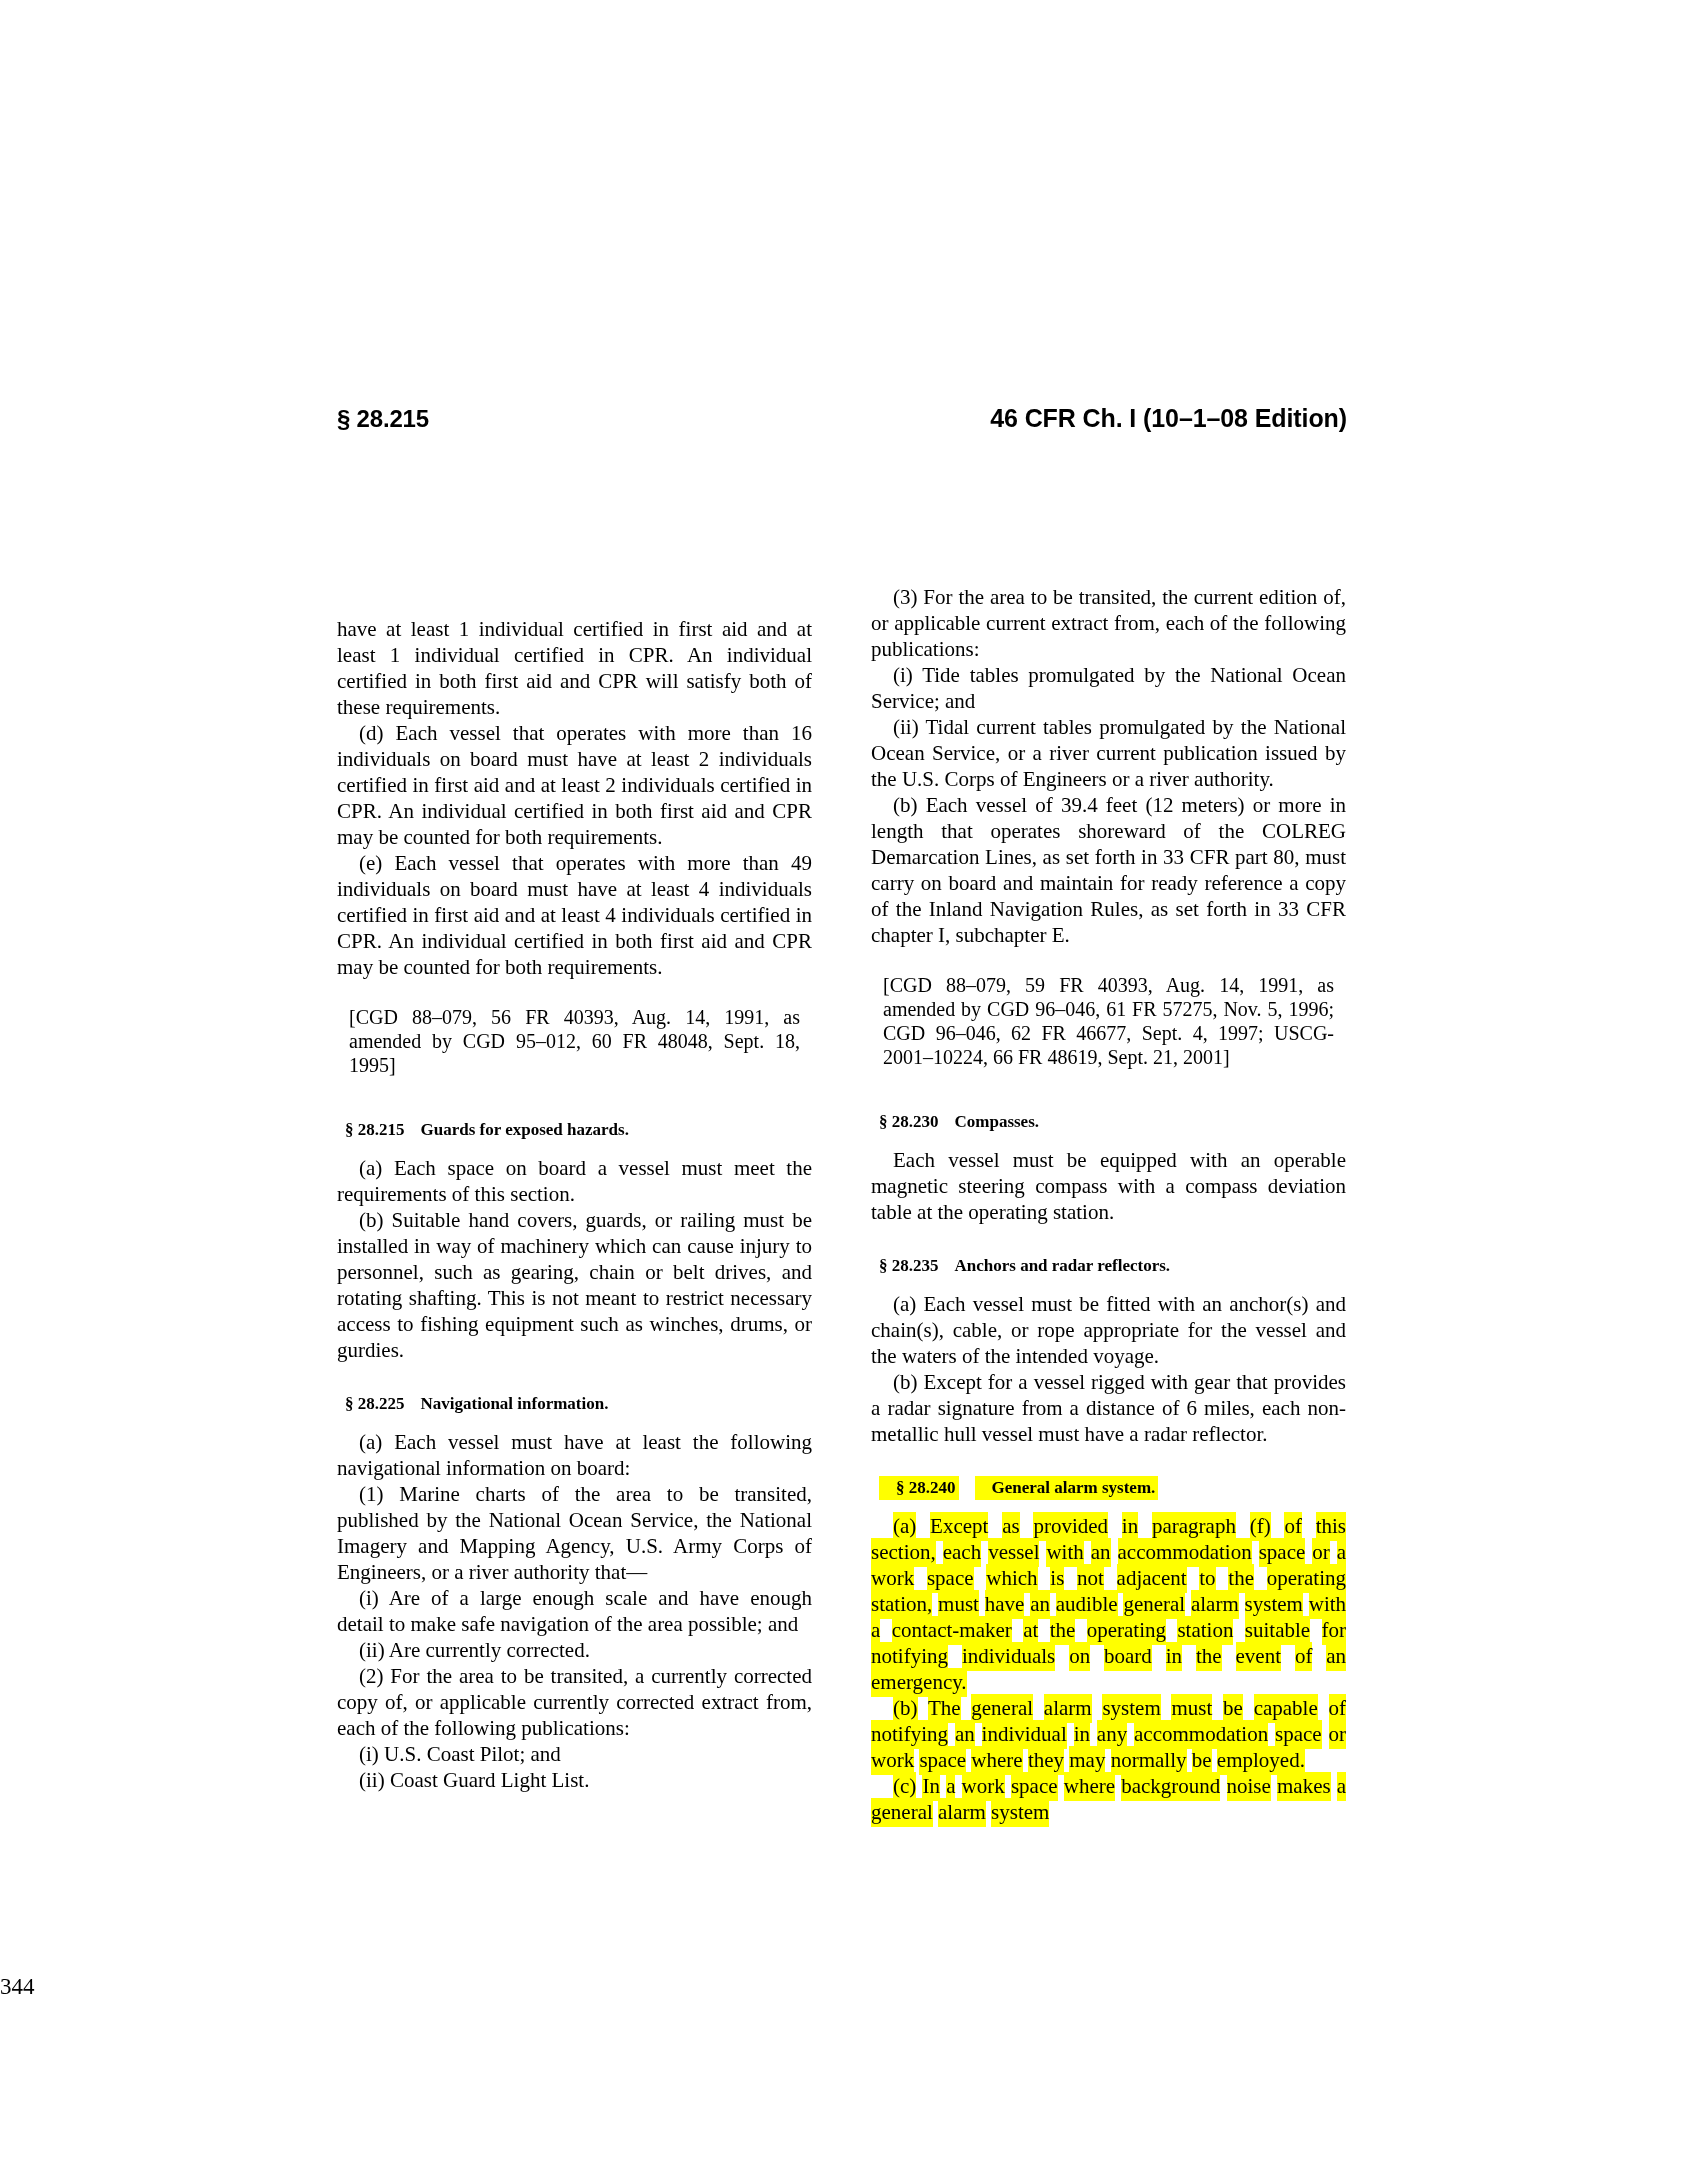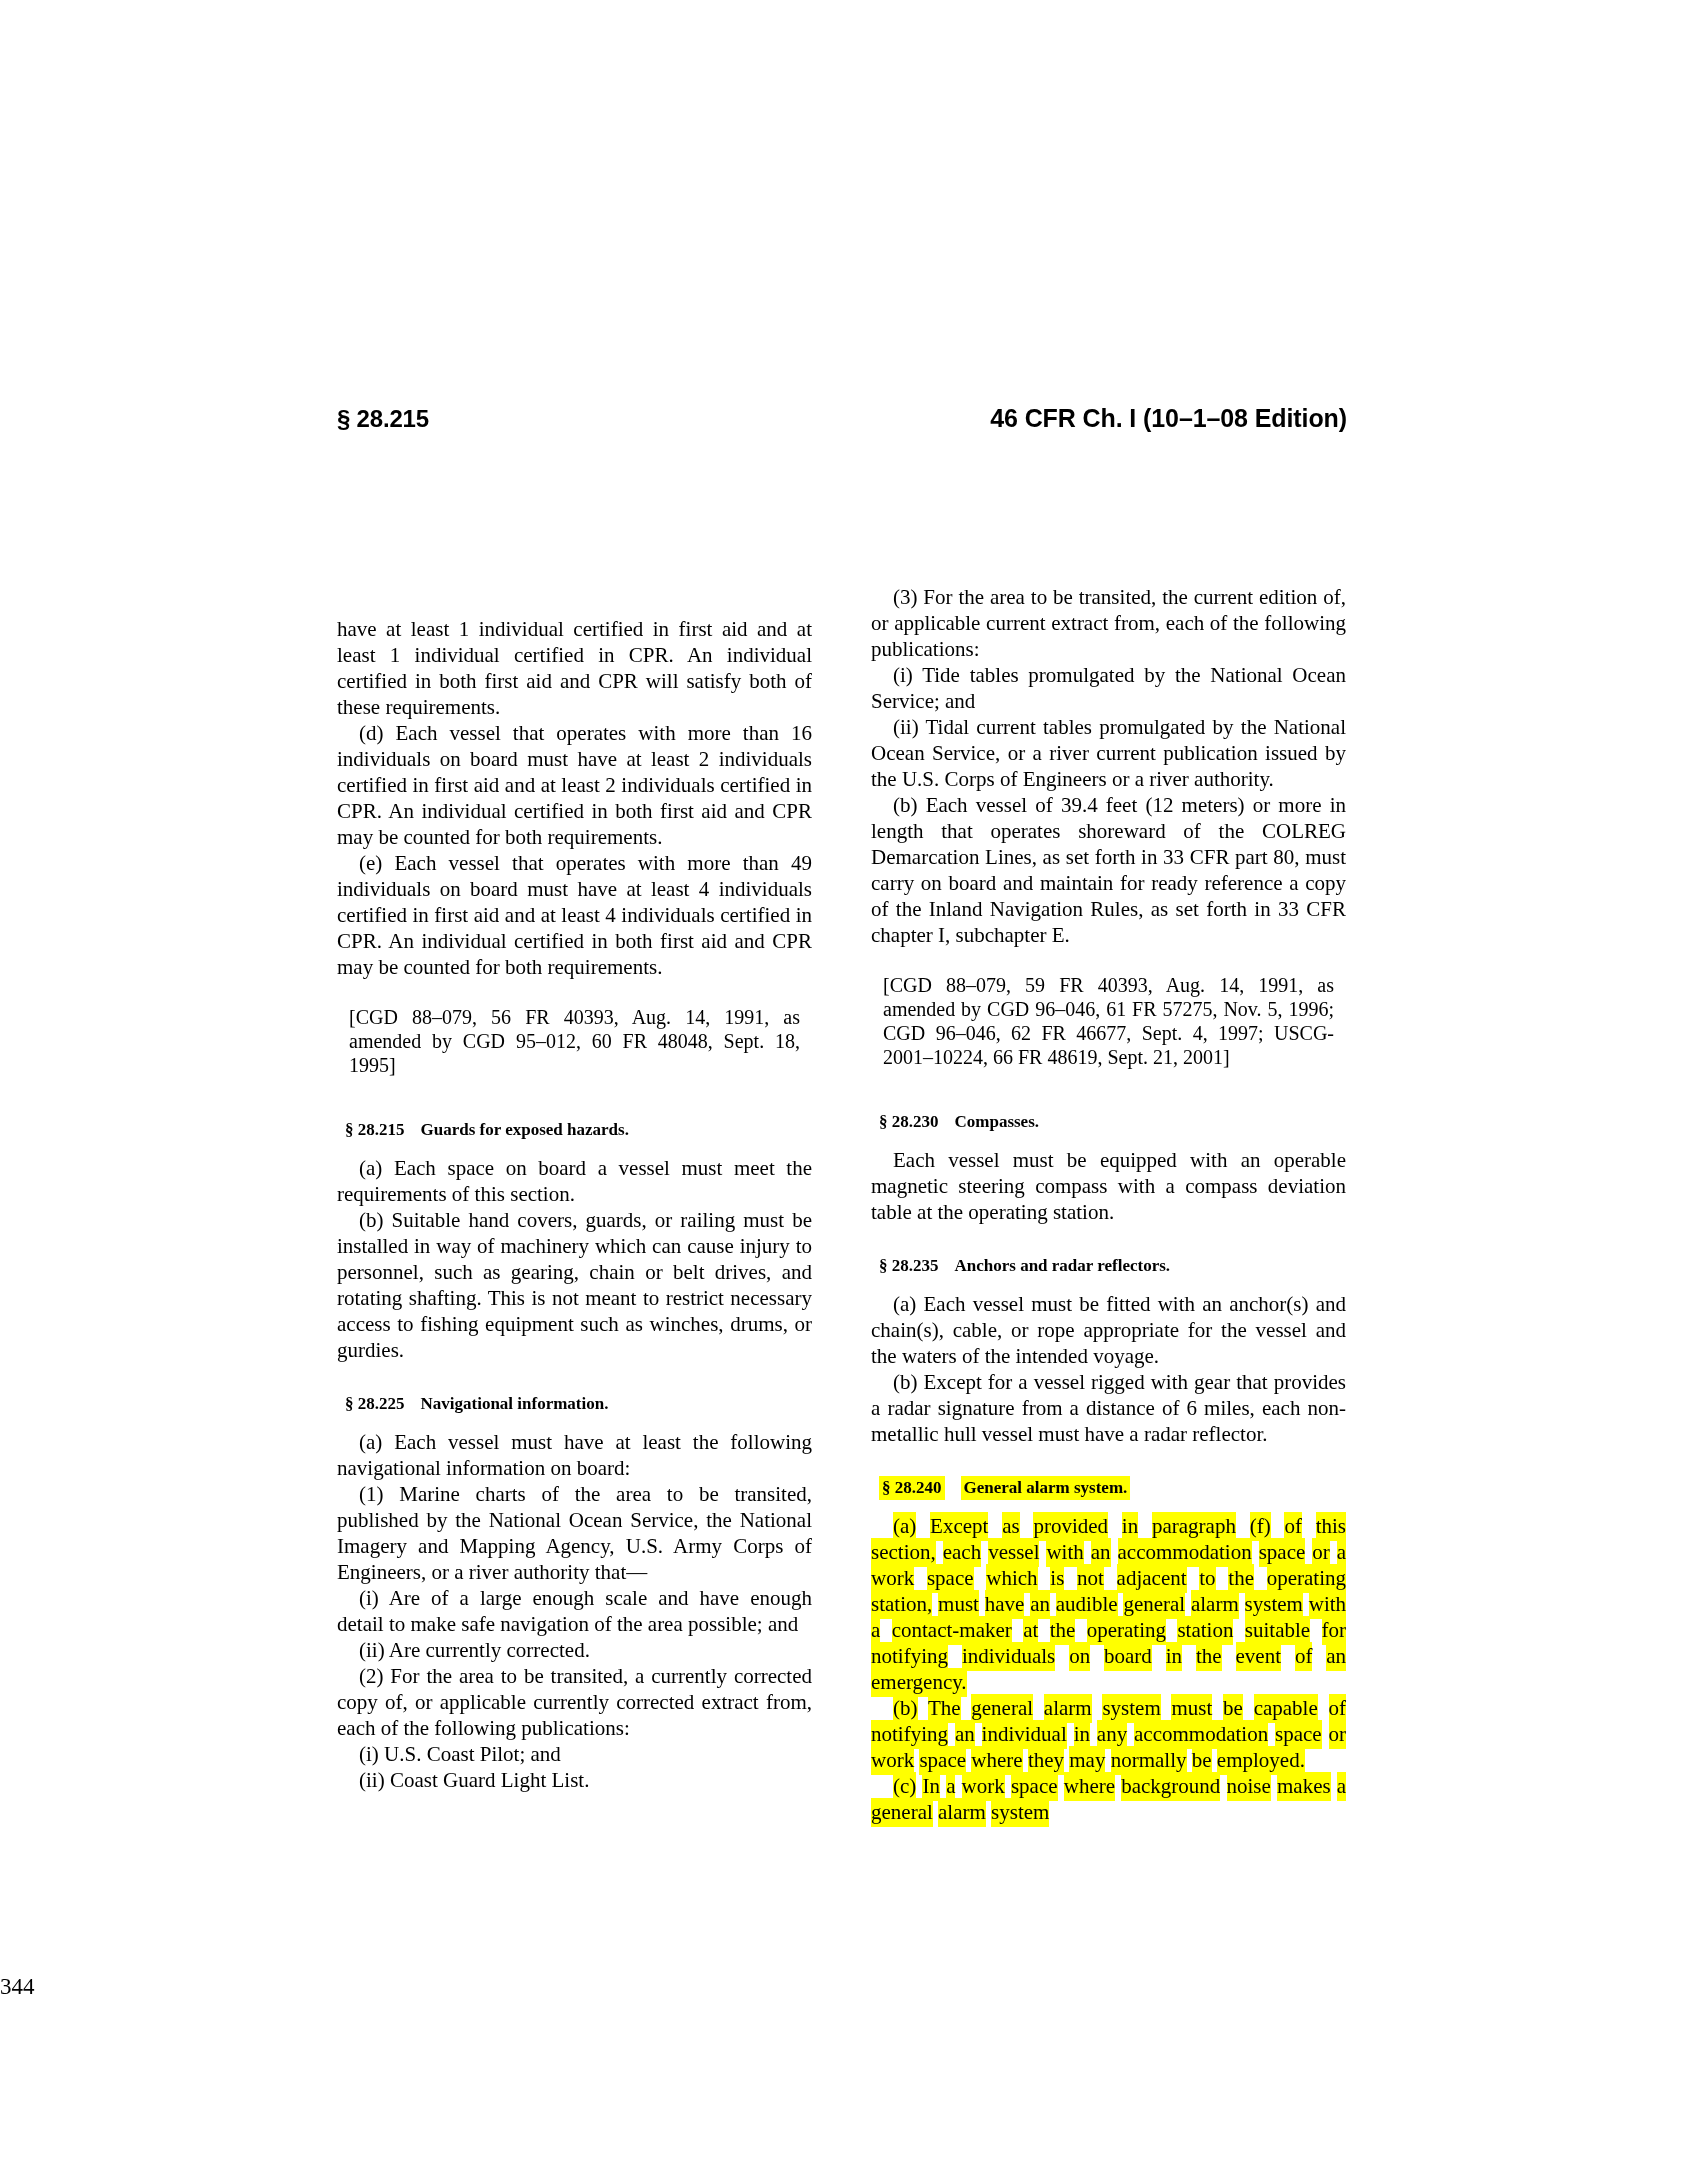--- a/index.html
+++ b/index.html
@@ -105,21 +105,21 @@
   .sp-after-head  { height: 4px; }
 
   
   .hl {
     background-color: #ffff00;
     box-decoration-break: clone;
     -webkit-box-decoration-break: clone;
     padding: 1px 0 2px 0;
   }
   h3.sec .hl {
-    padding: 2px 3px 3px 3px;
+    padding: 2px 3px 3px 17px;
   }
   p.hl-para {
     background: transparent;
   }
   p.hl-para > span.hlw {
     background-color: #ffff00;
     box-decoration-break: clone;
     -webkit-box-decoration-break: clone;
     padding: 2px 0 3px 0;
   }

